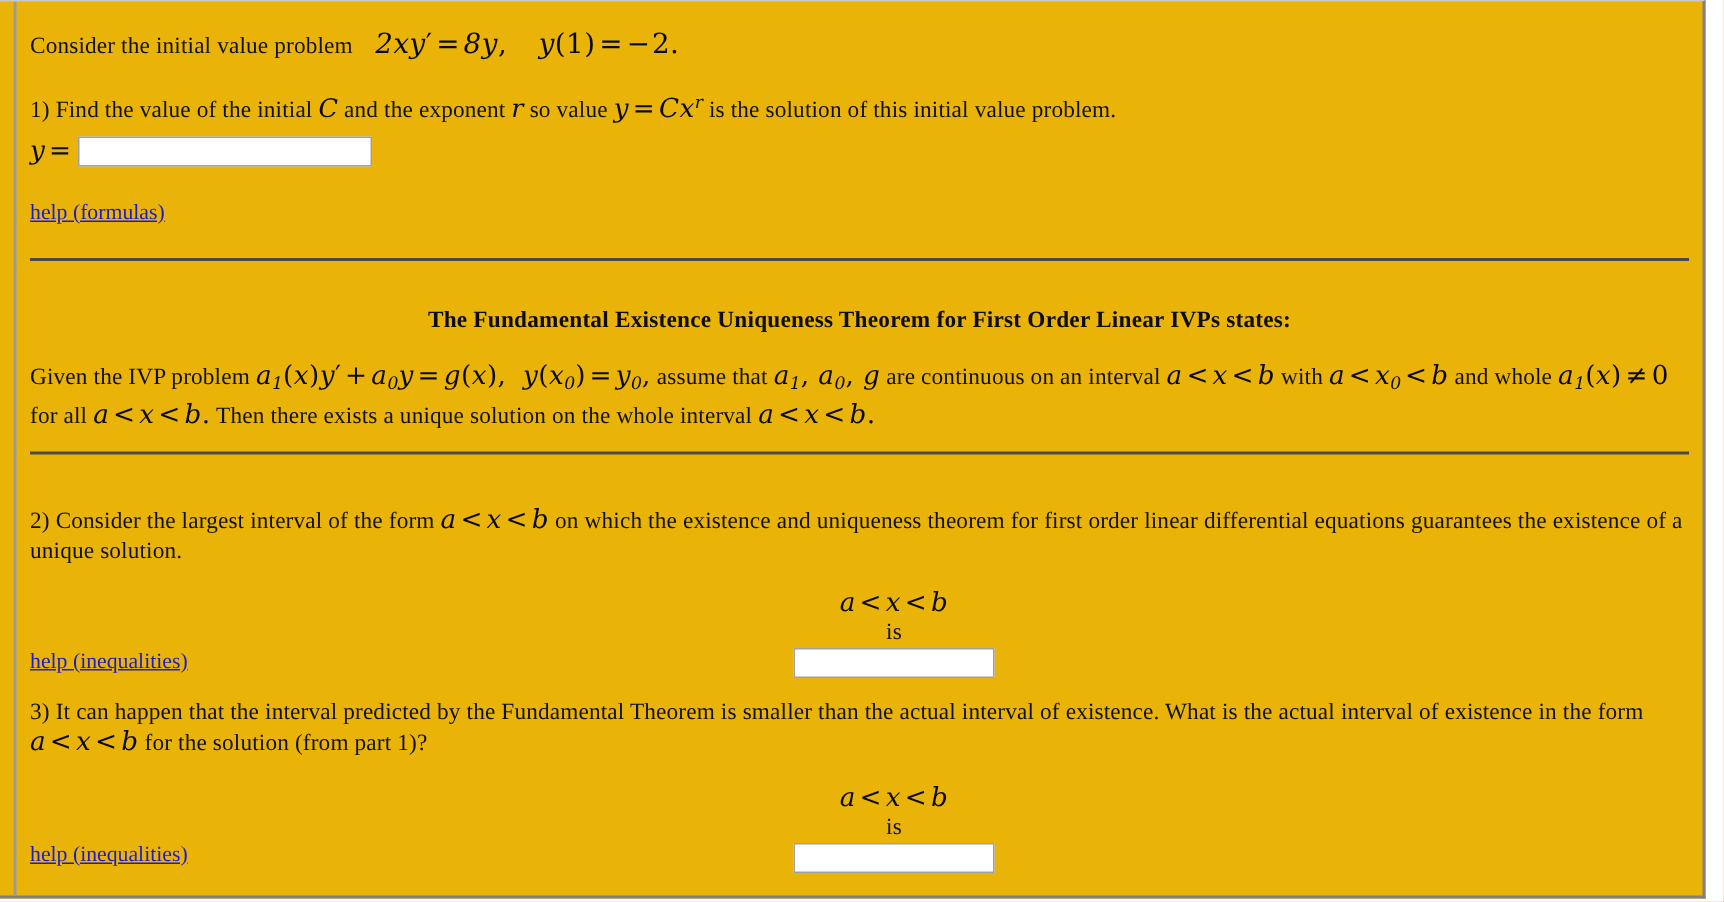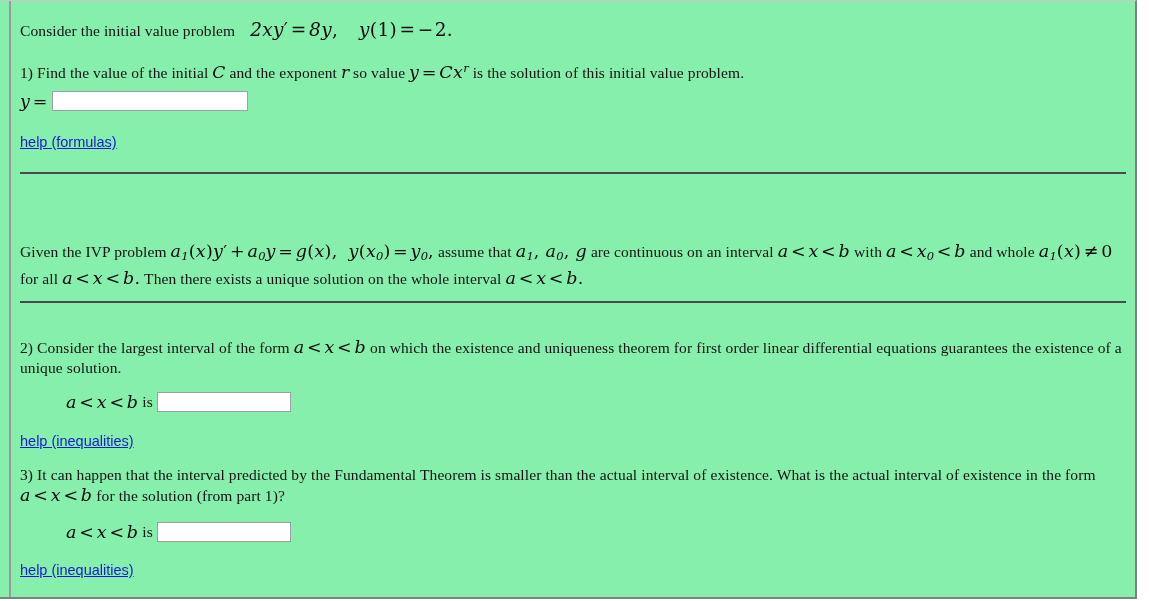--- a/index.html
+++ b/index.html
@@ -14,21 +14,21 @@
     font-family: "Liberation Serif", "DejaVu Serif", serif;
   }
 
   
   #page {
     position: absolute;
     left: 0px;
     top: 0px;
     width: 1137px;
     height: 599px;
-    background: #86efac;
+    background: #eab308;
     border-right: 2px solid #808080;
     border-bottom: 2px solid #808080;
     border-top: 1px solid #c8c8c8;
     box-sizing: border-box;
     overflow: hidden;
   }
   #page-inner {
     position: absolute;
     left: 9px;
     top: 0px;
@@ -103,40 +103,40 @@
     color: #111;
   }
   .answer-input.w1 { width: 196px; }
   .answer-input.w2 { width: 134px; }
 
   
   .help-link {
     color: #1a1ad0;
     font-size: 14.5px;
     text-decoration: underline;
-    font-family: Liberation Sans, sans-serif;
+    font-family: Liberation Serif, serif;
     cursor: pointer;
   }
 
   
   .divider {
     height: 0px;
     border-top: 2px solid #4a4a4a;
     margin: 0;
   }
 
   .thm-title {
     font-weight: bold;
     font-size: 15.5px;
     text-align: center;
     color: #0d0d0d;
     letter-spacing: 0.15px;
   }
 
-  .indent-ans { padding-left: 46px; }
+  .indent-ans { padding-left: 46px; flex-direction: column; }
 </style>
 </head>
 <body>
 
 <div id="page">
  <div id="page-inner">
 
   <div class="content" style="top:19px;">
     <div class="para">
       <span>Consider the initial value problem</span>
@@ -166,20 +166,23 @@
   </div>
 
   <div class="content" style="top:132px;">
     <span class="help-link">help (formulas)</span>
   </div>
 
   <div class="content" style="top:171px; width:1106px;">
     <div class="divider"></div>
   </div>
 
+  <div class="content" style="top:204px;">
+    <div class="thm-title">The Fundamental Existence Uniqueness Theorem for First Order Linear IVPs states:</div>
+  </div>
 
   <div class="content" style="top:239px;">
     <div class="para" style="line-height:22px;">
       <span>Given the IVP problem</span>
       <span class="m"><span>a</span><sub>1</sub><span class="paren">(</span><span>x</span><span class="paren">)</span><span>y</span><span class="op" style="padding:0;">′</span><span class="op">+</span><span>a</span><sub>0</sub><span>y</span><span class="op">=</span><span>g</span><span class="paren">(</span><span>x</span><span class="paren">)</span><span class="paren">,</span></span>
       <span class="m" style="margin-left:7px;"><span>y</span><span class="paren">(</span><span>x</span><sub>0</sub><span class="paren">)</span><span class="op">=</span><span>y</span><sub>0</sub><span class="paren">,</span></span>
       <span>assume that</span>
       <span class="m"><span>a</span><sub>1</sub><span class="paren">,</span> <span>a</span><sub>0</sub><span class="paren">,</span> <span>g</span></span>
       <span>are continuous on an interval</span>
       <span class="m"><span>a</span><span class="op">&lt;</span><span>x</span><span class="op">&lt;</span><span>b</span></span>

